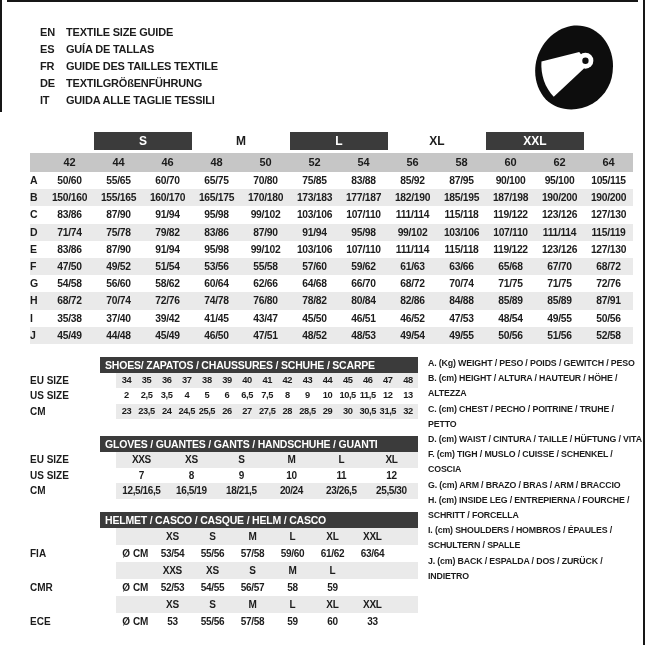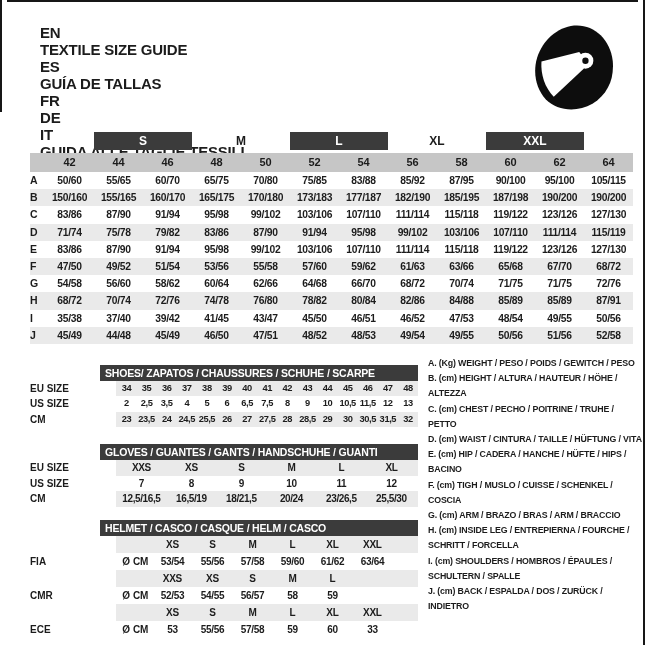--- a/index.html
+++ b/index.html
@@ -7,42 +7,42 @@
   }
   html,body{margin:0;padding:0;background:#fff;}
   .page{position:relative;width:645px;height:645px;background:#fff;overflow:hidden;
         font-family:"Liberation Sans", sans-serif;color:var(--ink);}
   .frame-top{position:absolute;top:0;left:7px;right:7px;height:2px;background:#161616;}
   .frame-right{position:absolute;top:0;right:0;width:2px;height:645px;background:#161616;}
   .frame-left{position:absolute;top:0;left:0;width:2px;height:112px;background:#161616;}
 
   
   .lang-block{position:absolute;left:40px;top:24px;}
-  .lang-row{display:flex;line-height:17px;font-weight:bold;font-size:15px;letter-spacing:-0.2px;flex-direction:column;}
+  .lang-row{display:flex;line-height:17px;font-weight:bold;font-size:11px;letter-spacing:-0.2px;}
   .lang-code{width:26px;}
 
   .helmet-svg{position:absolute;left:530px;top:22px;width:88px;height:88px;}
 
   
   .main-table{position:absolute;left:30px;top:132px;width:603px;font-weight:bold;}
   .g-row{display:flex;height:21px;}
   .g-sp1{width:64px;} .g-sp2{width:49px;}
   .g-cell{width:98px;text-align:center;font-size:12px;height:18px;line-height:18px;}
   .g-cell.bar{background:var(--bar);color:#fff;}
   .s-row{display:flex;height:19px;line-height:19px;background:var(--strip);font-size:11px;}
   .lab{width:15px;font-size:10.5px;}
   .cell{width:49px;text-align:center;}
   .d-row{display:flex;height:17.2px;line-height:17.2px;font-size:10.3px;letter-spacing:-0.3px;}
   .stripe{background:var(--stripe);}
 
   
   .sub{position:absolute;left:30px;width:388px;font-weight:bold;}
   #shoesTable{top:357px;} #glovesTable{top:436px;} #helmetTable{top:512px;}
   .sub-title{margin-left:70px;height:16px;line-height:16px;background:var(--bar);color:#fff;
-             font-size:10.5px;padding-left:5px;letter-spacing:-0.2px;margin-top:8px;}
+             font-size:10.5px;padding-left:5px;letter-spacing:-0.2px;}
   .sub-row{display:flex;gap:20px;}
   .sub-lab{width:70px;font-size:10px;}
   .sub-cells{display:flex;width:318px;}
   .sub-cells.stripe{background:var(--stripe);}
   #shoesTable .sub-row{height:15.3px;line-height:15.3px;}
   .sc{flex:1;text-align:center;font-size:9.3px;letter-spacing:-0.4px;}
   #glovesTable .sub-row{height:15.5px;line-height:15.5px;}
   .gc{width:50px;text-align:center;font-size:10px;letter-spacing:-0.4px;}
   #helmetTable .sub-row{height:17px;line-height:17px;}
   .hu{width:34px;padding-left:2px;font-size:10px;text-align:center;}
@@ -64,23 +64,25 @@
       <div class="lang-row">
         <span class="lang-code">EN</span>
         <span class="lang-label">TEXTILE SIZE GUIDE</span>
       </div>
       <div class="lang-row">
         <span class="lang-code">ES</span>
         <span class="lang-label">GUÍA DE TALLAS</span>
       </div>
       <div class="lang-row">
         <span class="lang-code">FR</span>
+        <span class="lang-label">GUIDE DES TAILLES TEXTILE</span>
       </div>
       <div class="lang-row">
         <span class="lang-code">DE</span>
+        <span class="lang-label">TEXTILGRÖßENFÜHRUNG</span>
       </div>
       <div class="lang-row">
         <span class="lang-code">IT</span>
         <span class="lang-label">GUIDA ALLE TAGLIE TESSILI</span>
       </div>
     </div>
 
   <svg class="helmet-svg" viewBox="0 0 100 100" aria-hidden="true">
     <path d="M50 4 C72 2 91 19 94 44 C96 65 88 82 71 93 C53 103 31 101 18 88 C7 76 3 58 8 41 C14 21 31 6 50 4 Z" fill="#0d0d0d"></path>
     <path d="M13 45 L56 34 L64 45 L61 53 L27 85 C17 75 12 60 13 45 Z" fill="#ffffff"></path>
@@ -444,20 +446,19 @@
           </div>
         </div>
       </div>
   </div>
 
   <div class="legend" id="legend">
       <div class="leg-line">A. (Kg) WEIGHT / PESO / POIDS / GEWITCH / PESO</div>
       <div class="leg-line">B. (cm) HEIGHT / ALTURA / HAUTEUR / HÖHE / ALTEZZA</div>
       <div class="leg-line">C. (cm) CHEST / PECHO / POITRINE / TRUHE / PETTO</div>
       <div class="leg-line">D. (cm) WAIST / CINTURA / TAILLE / HÜFTUNG / VITA</div>
-      <div class="leg-line">E. (cm) HIP / CADERA / HANCHE / HÜFTE / HIPS / BACINO</div>
       <div class="leg-line">F. (cm) TIGH / MUSLO / CUISSE / SCHENKEL / COSCIA</div>
       <div class="leg-line">G. (cm) ARM / BRAZO / BRAS / ARM / BRACCIO</div>
       <div class="leg-line">H. (cm) INSIDE LEG / ENTREPIERNA / FOURCHE / SCHRITT / FORCELLA</div>
       <div class="leg-line">I. (cm) SHOULDERS / HOMBROS / ÉPAULES / SCHULTERN / SPALLE</div>
       <div class="leg-line">J. (cm) BACK / ESPALDA / DOS / ZURÜCK / INDIETRO</div>
     </div>
 </div>
 
 </body></html>

